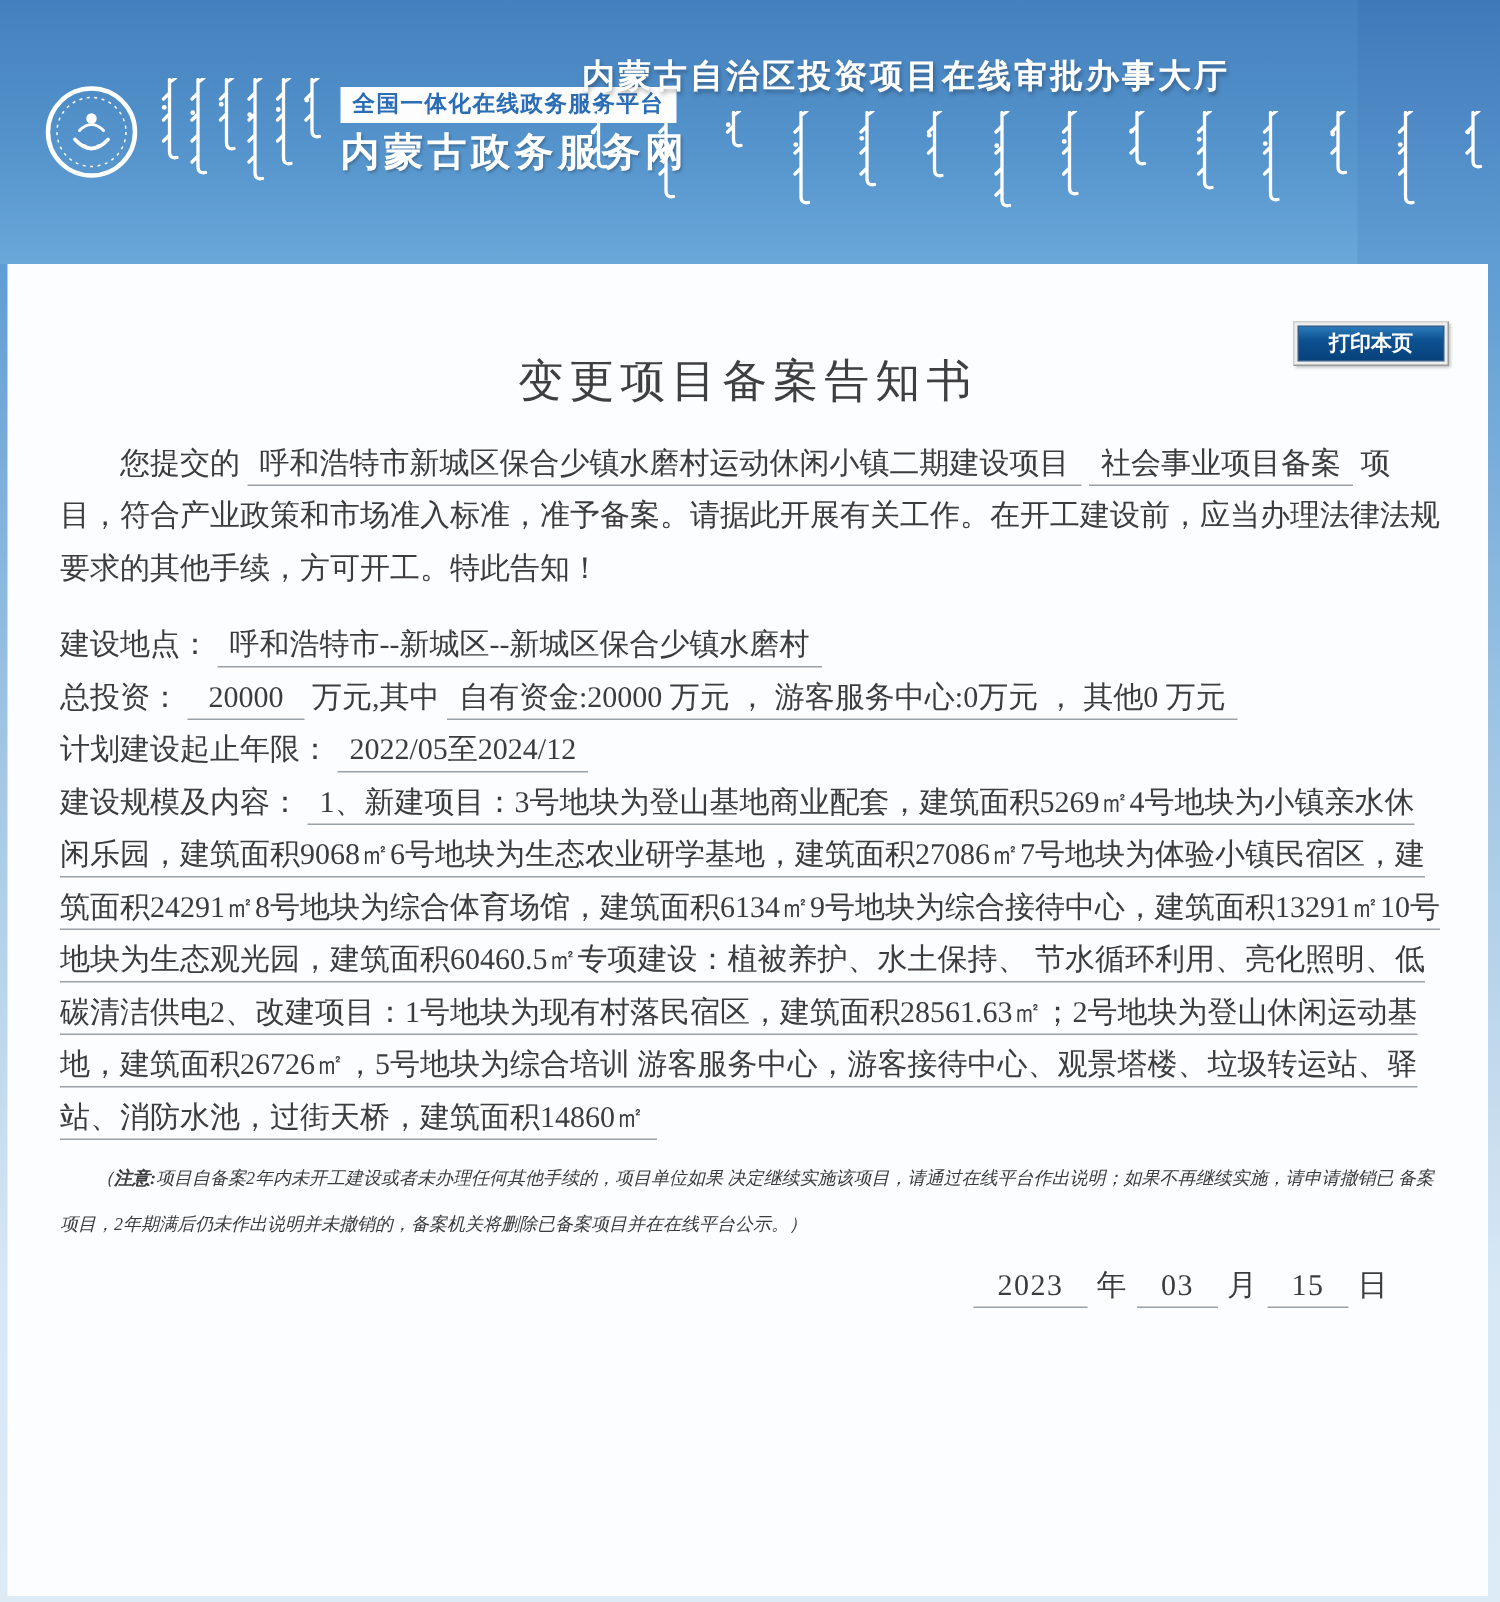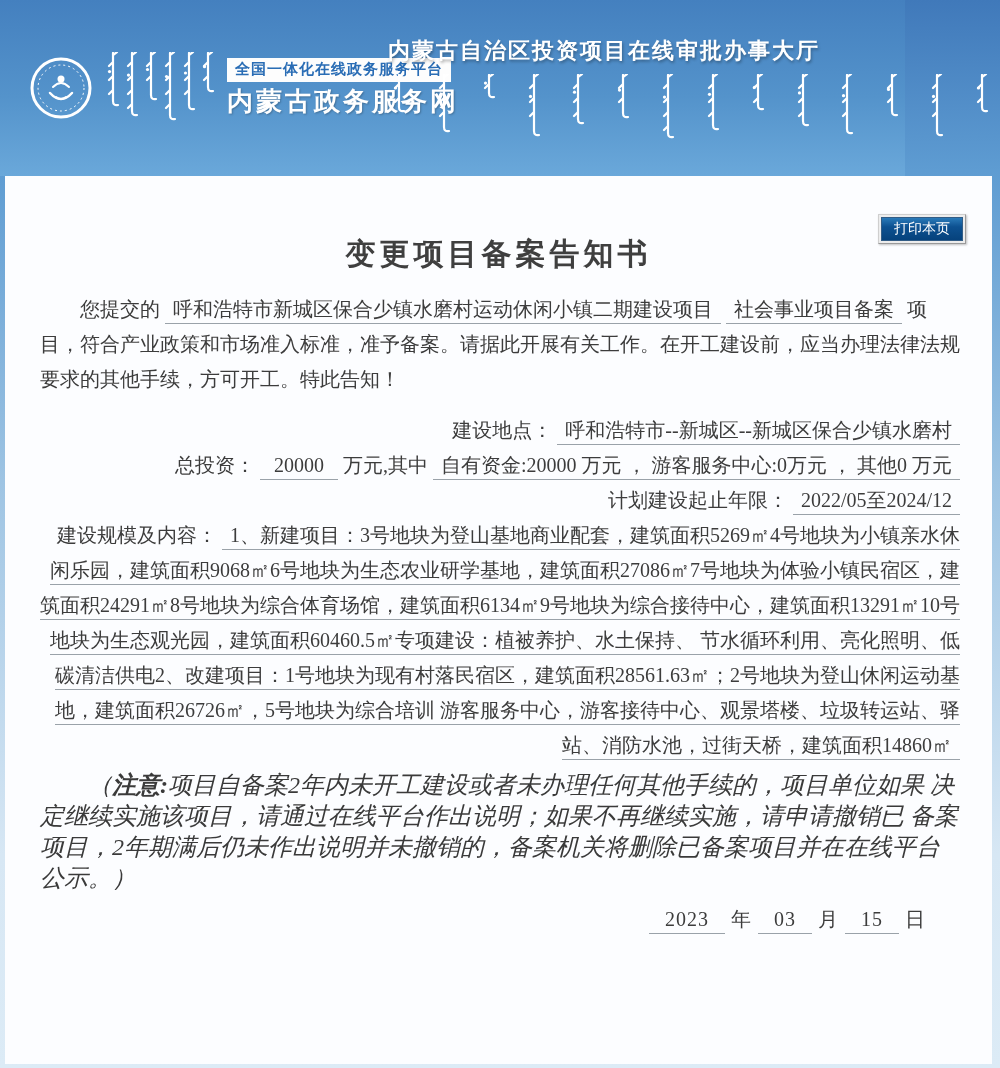--- a/index.html
+++ b/index.html
@@ -21,32 +21,32 @@
   .site-name{ color:#ffffff; font-family:"Liberation Sans","DejaVu Sans",sans-serif;
     font-weight:bold; font-size:26px; letter-spacing:3px; margin-top:2px; text-shadow:1px 1px 2px rgba(0,0,0,.25); }
   .hall{ position:absolute; left:388px; top:36px; width:605px; }
   .hall-title{ color:#ffffff; font-size:22px; font-weight:bold; letter-spacing:2px;
     font-family:"Liberation Serif","DejaVu Serif",serif; text-shadow:1px 2px 3px rgba(0,0,0,.3); white-space:nowrap; }
   .hall-mongol{ display:flex; justify-content:space-between; margin-top:8px; height:66px; padding:0 4px; }
   
   .sheet{ position:absolute; left:5px; right:8px; top:176px; bottom:4px; background:#fcfdff; }
   .print-frame{ position:absolute; top:38px; right:26px; background:#ededed; border:1px solid #9a9a9a;
     border-top-color:#cfcfcf; border-left-color:#cfcfcf; padding:2px; box-shadow:1px 1px 2px rgba(0,0,0,.25); }
-  .print-btn{ display:block; width:82px; height:24px; border:1px solid #335d86; cursor:pointer;
+  .print-btn{ display:block; width:98px; height:24px; border:1px solid #335d86; cursor:pointer;
     background:linear-gradient(180deg,#2a7ab9 0%,#0d5191 40%,#06427c 100%);
-    color:#ffffff; font-family:"Liberation Sans","DejaVu Sans",sans-serif; font-weight:normal; font-size:14px; }
-  .doc-title{ text-align:center; margin-top:58px; font-size:30px; font-weight:bold; color:#3f3f3f; letter-spacing:4px; }
+    color:#ffffff; font-family:"Liberation Sans","DejaVu Sans",sans-serif; font-weight:bold; font-size:14px; }
+  .doc-title{ text-align:center; margin-top:58px; font-size:30px; font-weight:normal; color:#3f3f3f; letter-spacing:4px; }
   .content{ padding:0 32px 0 35px; color:#3c3c3c; font-size:20px; }
   .fields{ margin-top:46px; line-height:36px; }
   .para{ line-height:35px; }
   .para-1{ margin-top:17px; text-indent:2em; }
-  .details{ margin-top:16px;text-align:right; }
+  .details{ margin-top:16px; }
   .u{ border-bottom:1px solid #9aa2a9; padding:0 8px 3px; }
   .u-tight{ border-bottom:1px solid #9aa2a9; padding:0 14px 3px; }
-  .note{ margin-top:7px; line-height:31px; font-style:italic; text-indent:2em; font-size:24px; color:#3a3a3a; }
+  .note{ margin-top:7px; line-height:31px; font-style:italic; text-indent:2em; font-size:12px; color:#3a3a3a; }
   .note b{ font-weight:bold; }
   .sign{ text-align:right; margin-top:17px; line-height:34px; padding-right:28px; }
   .date-line{ text-align:right; margin-top:8px; line-height:34px; padding-right:34px; letter-spacing:1px; }
   .date-line .u{ padding:0 16px 3px; }
   svg.mcol path{ stroke:#fff; stroke-width:2.2; fill:none; stroke-linecap:round; }
 </style>
 </head>
 <body>
 
 <div class="header">

